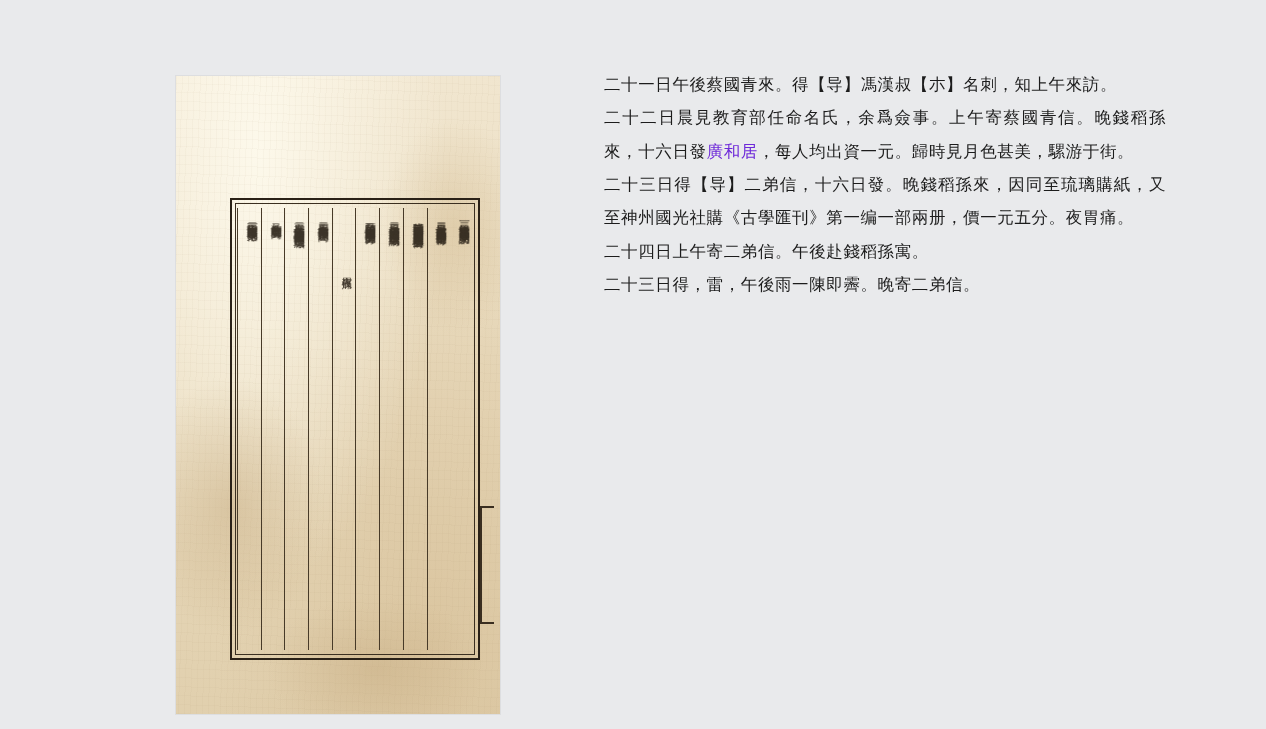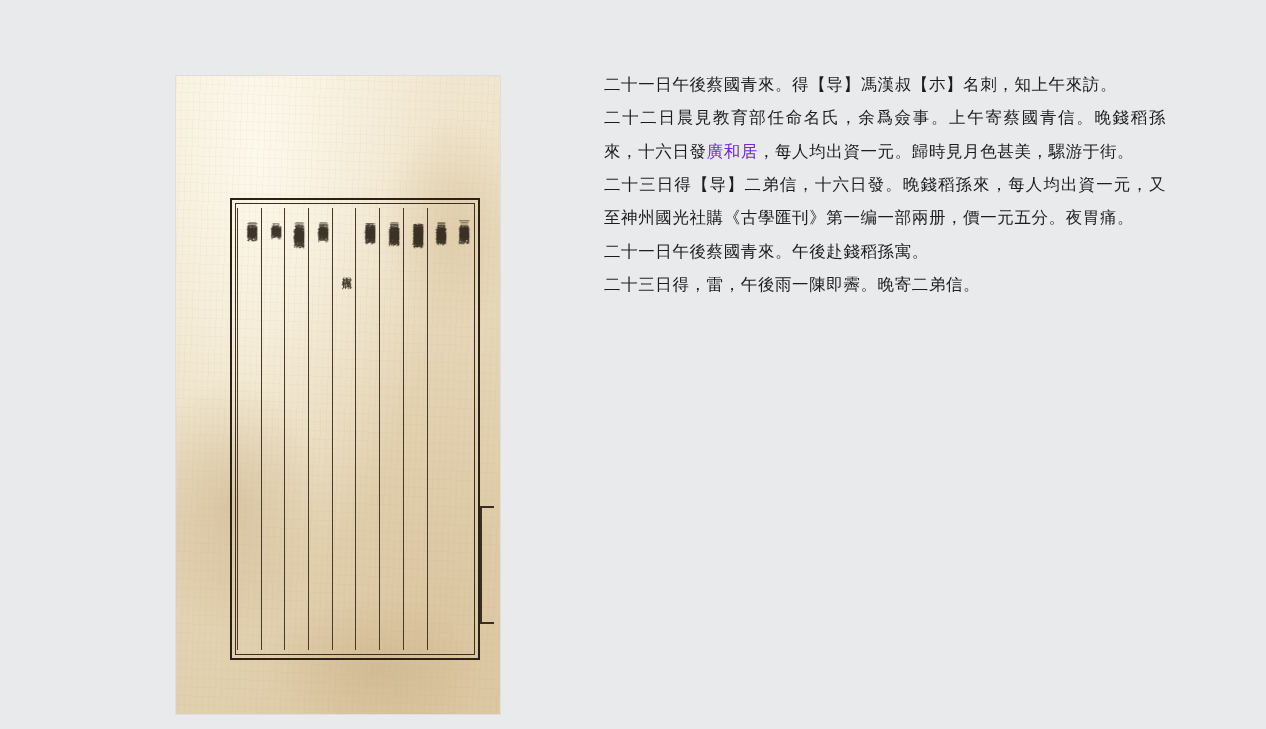--- a/index.html
+++ b/index.html
@@ -192,18 +192,18 @@
         </div>
       <div class="col">
           <div class="col-text">二十六日陰雷午後雨一陳即霽晚寄二弟信</div>
         </div>
     </div>
   </div>
 
   <div class="transcript" id="transcript">
       <p class="entry"><span>二十一日午後蔡國青來。得【导】馮漢叔【朩】名刺，知上午來訪。</span></p>
       <p class="entry"><span>二十二日晨見教育部任命名氏，余爲僉事。上午寄蔡國青信。晚錢稻孫來，十六日發</span><span class="hl">廣和居</span><span>，每人均出資一元。歸時見月色甚美，騾游于街。</span></p>
-      <p class="entry"><span>二十三日得【导】二弟信，十六日發。晚錢稻孫來，每人均出資一元，又至神州國光社購《古學匯刊》第一编一部兩册，價一元五分。夜胃痛。</span></p>
-      <p class="entry"><span>二十一日午後蔡國青來。午後赴錢稻孫寓。</span></p>
+      <p class="entry"><span>二十三日得【导】二弟信，十六日發。晚錢稻孫來，因同至琉璃購紙，又至神州國光社購《古學匯刊》第一编一部兩册，價一元五分。夜胃痛。</span></p>
+      <p class="entry"><span>二十四日上午寄二弟信。午後赴錢稻孫寓。</span></p>
       <p class="entry"><span>二十三日得，雷，午後雨一陳即霽。晚寄二弟信。</span></p>
     </div>
 
 </div>
 
 </body></html>

